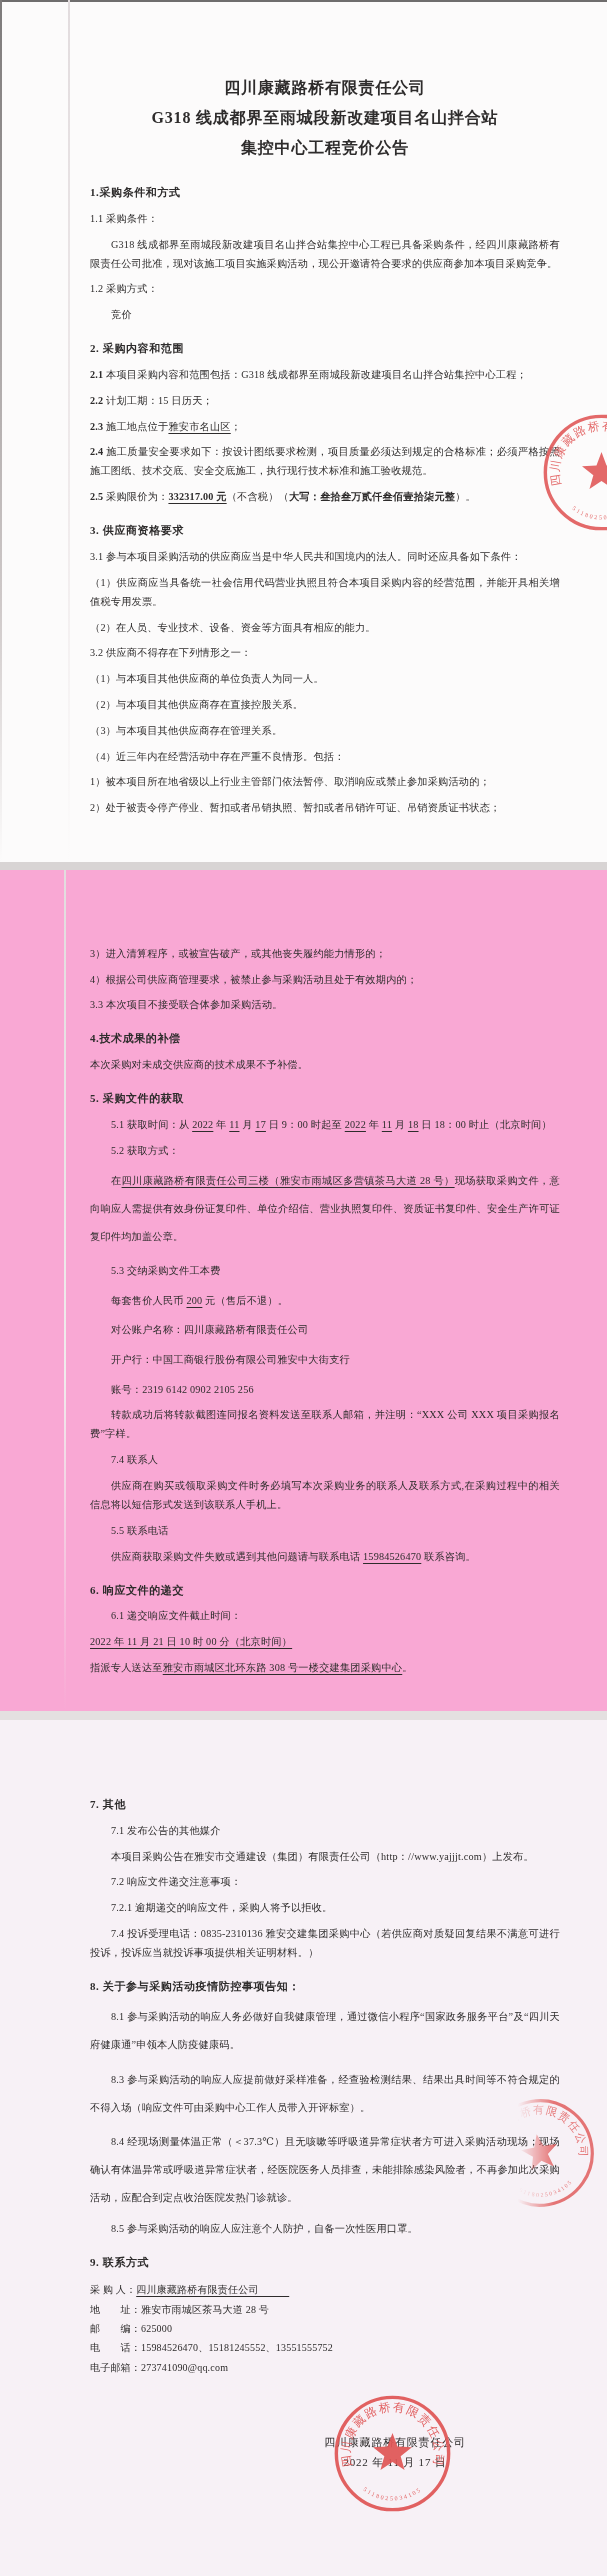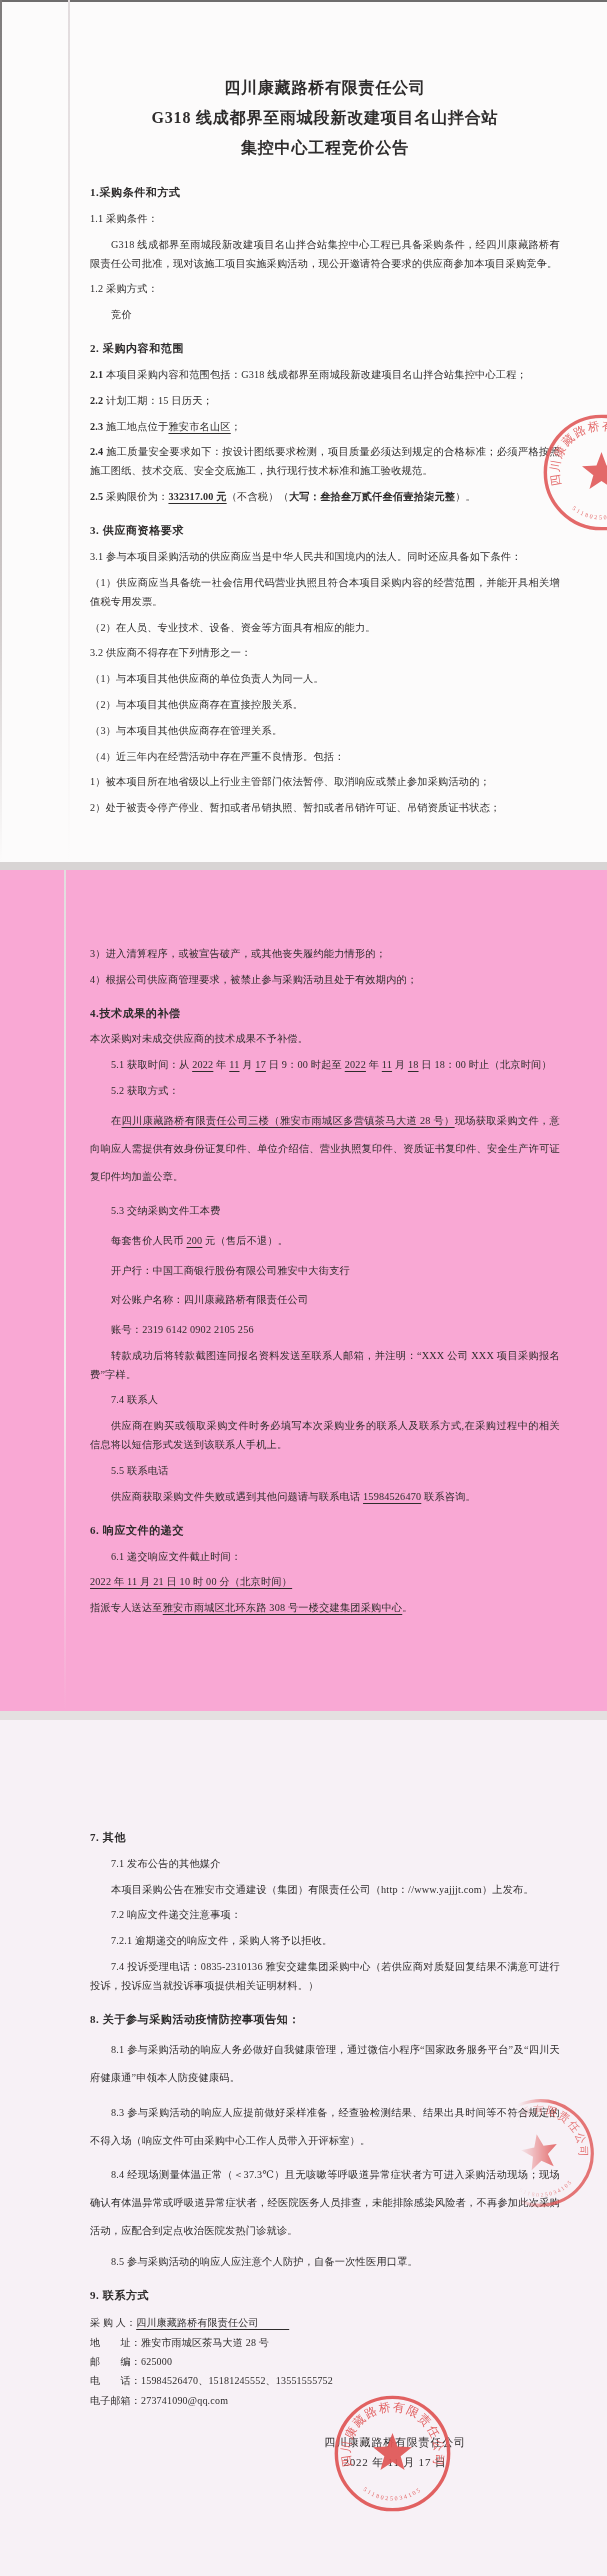--- a/index.html
+++ b/index.html
@@ -87,46 +87,48 @@
     </svg>
   </div>
 
   <div class="sep" id="sep1"></div>
 
   <div class="page" id="page2">
     <div class="crease" style="left:64px"></div>
     <div class="content" style="padding-top:67px">
         <div class="blk p"><span>3）进入清算程序，或被宣告破产，或其他丧失履约能力情形的；</span></div>
         <div class="blk p"><span>4）根据公司供应商管理要求，被禁止参与采购活动且处于有效期内的；</span></div>
+        <div class="blk p"><span>3.3 本次项目不接受联合体参加采购活动。</span></div>
         <div class="blk h"><span>4.技术成果的补偿</span></div>
         <div class="blk p"><span>本次采购对未成交供应商的技术成果不予补偿。</span></div>
+        <div class="blk h"><span>5. 采购文件的获取</span></div>
         <div class="blk p ind"><span>5.1 获取时间：从 </span><span class="u">2022</span><span> 年 </span><span class="u">11</span><span> 月 </span><span class="u">17</span><span> 日 9：00 时起至 </span><span class="u">2022</span><span> 年 </span><span class="u">11</span><span> 月 </span><span class="u">18</span><span> 日 18：00 时止（北京时间）</span></div>
         <div class="blk p ind"><span>5.2 获取方式：</span></div>
         <div class="blk p ind loose"><span>在</span><span class="u">四川康藏路桥有限责任公司三楼（雅安市雨城区多营镇茶马大道 28 号）</span><span>现场获取采购文件，意向响应人需提供有效身份证复印件、单位介绍信、营业执照复印件、资质证书复印件、安全生产许可证复印件均加盖公章。</span></div>
         <div class="blk p ind" style="margin-top: 10.6px;"><span>5.3 交纳采购文件工本费</span></div>
         <div class="blk p ind" style="margin-top: 10.6px;"><span>每套售价人民币 </span><span class="u">200</span><span> 元（售后不退）。</span></div>
+        <div class="blk p ind" style="margin-top: 10.6px;"><span>对公账户名称：四川康藏路桥有限责任公司</span></div>
         <div class="blk p ind" style="margin-top: 10.6px;"><span>开户行：中国工商银行股份有限公司雅安中大街支行</span></div>
-        <div class="blk p ind" style="margin-top: 10.6px;"><span>对公账户名称：四川康藏路桥有限责任公司</span></div>
         <div class="blk p ind" style="margin-top: 10.6px;"><span>账号：2319 6142 0902 2105 256</span></div>
         <div class="blk p ind"><span>转款成功后将转款截图连同报名资料发送至联系人邮箱，并注明：“XXX 公司 XXX 项目采购报名费”字样。</span></div>
         <div class="blk p ind"><span>7.4 联系人</span></div>
         <div class="blk p ind"><span>供应商在购买或领取采购文件时务必填写本次采购业务的联系人及联系方式,在采购过程中的相关信息将以短信形式发送到该联系人手机上。</span></div>
         <div class="blk p ind"><span>5.5 联系电话</span></div>
         <div class="blk p ind"><span>供应商获取采购文件失败或遇到其他问题请与联系电话 </span><span class="u">15984526470</span><span> 联系咨询。</span></div>
         <div class="blk h"><span>6. 响应文件的递交</span></div>
         <div class="blk p ind"><span>6.1 递交响应文件截止时间：</span></div>
         <div class="blk p"><span class="u">2022 年 11 月 21 日 10 时 00 分（北京时间）</span></div>
         <div class="blk p"><span>指派专人送达至</span><span class="u">雅安市雨城区北环东路 308 号一楼交建集团采购中心</span><span>。</span></div>
       </div>
   </div>
 
   <div class="sep" id="sep2"></div>
 
   <div class="page" id="page3">
-    <div class="content" style="padding-top:93px">
+    <div class="content" style="padding-top:60px">
         <div class="blk h"><span>7. 其他</span></div>
         <div class="blk p ind"><span>7.1 发布公告的其他媒介</span></div>
         <div class="blk p ind"><span>本项目采购公告在雅安市交通建设（集团）有限责任公司（http：//www.yajjjt.com）上发布。</span></div>
         <div class="blk p ind"><span>7.2 响应文件递交注意事项：</span></div>
         <div class="blk p ind"><span>7.2.1 逾期递交的响应文件，采购人将予以拒收。</span></div>
         <div class="blk p ind"><span>7.4 投诉受理电话：0835-2310136 雅安交建集团采购中心（若供应商对质疑回复结果不满意可进行投诉，投诉应当就投诉事项提供相关证明材料。）</span></div>
         <div class="blk h"><span>8. 关于参与采购活动疫情防控事项告知：</span></div>
         <div class="blk p ind loose"><span>8.1 参与采购活动的响应人务必做好自我健康管理，通过微信小程序“国家政务服务平台”及“四川天府健康通”申领本人防疫健康码。</span></div>
         <div class="blk p ind loose"><span>8.3 参与采购活动的响应人应提前做好采样准备，经查验检测结果、结果出具时间等不符合规定的不得入场（响应文件可由采购中心工作人员带入开评标室）。</span></div>
         <div class="blk p ind loose"><span>8.4 经现场测量体温正常（＜37.3℃）且无咳嗽等呼吸道异常症状者方可进入采购活动现场；现场确认有体温异常或呼吸道异常症状者，经医院医务人员排查，未能排除感染风险者，不再参加此次采购活动，应配合到定点收治医院发热门诊就诊。</span></div>

